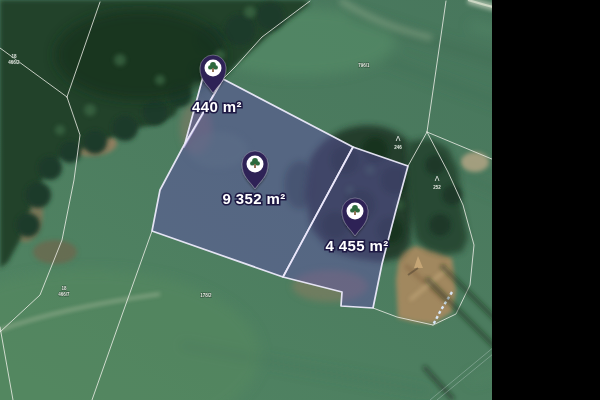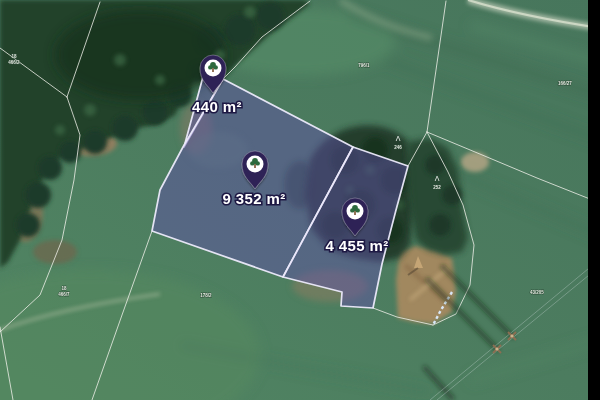--- a/index.html
+++ b/index.html
@@ -1,16 +1,16 @@
 <!DOCTYPE html>
 <html><head>
 <meta charset="utf-8">
 <style>
   html,body{margin:0;padding:0;background:#000;}
-  .stage{position:relative;width:588px;height:400px;overflow:hidden;font-family:"Liberation Sans",sans-serif;}
+  .stage{position:relative;width:492px;height:400px;overflow:hidden;font-family:"Liberation Sans",sans-serif;}
   svg{display:block;}
   .arealabel{font-family:"Liberation Sans",sans-serif;font-weight:700;font-size:15px;letter-spacing:.4px;
              fill:#fff;stroke:#1d1843;stroke-width:3.2px;paint-order:stroke;}
   .tinylabel{font-family:"Liberation Sans",sans-serif;font-weight:700;font-size:4.5px;
              fill:#f4f6ef;stroke:#2c4a36;stroke-width:.9px;paint-order:stroke;opacity:.92;}
   .symlabel{font-family:"Liberation Sans",sans-serif;font-weight:400;font-size:7px;fill:#fff;opacity:.95;
             stroke:#2c4a36;stroke-width:.8px;paint-order:stroke;}
   .cad{fill:none;stroke:#f2f2ec;stroke-width:1;stroke-opacity:.78;stroke-linejoin:round;stroke-linecap:round;}
   .parcel{stroke:#eceafb;stroke-width:1.7;stroke-opacity:.95;fill-opacity:.48;stroke-linejoin:round;}
 </style>

